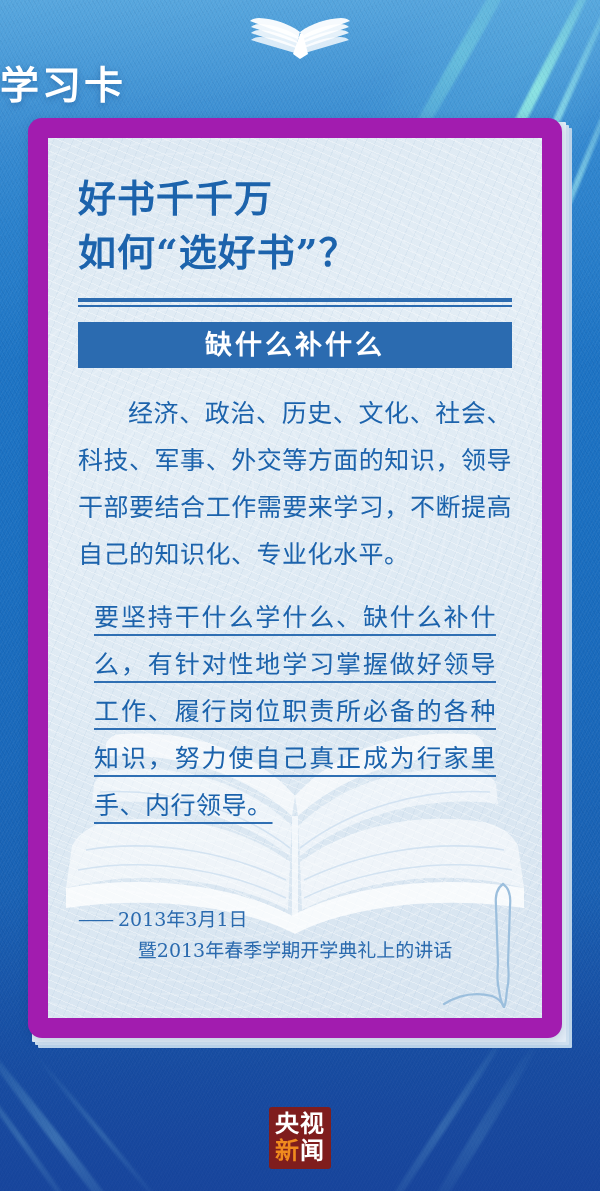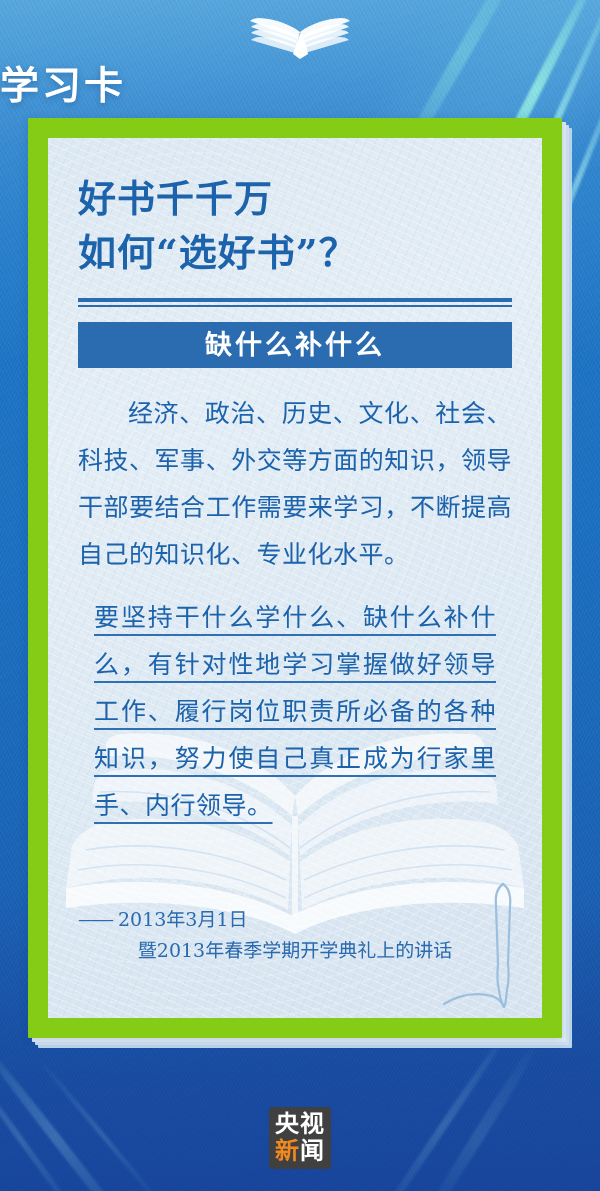--- a/index.html
+++ b/index.html
@@ -122,22 +122,22 @@
     z-index: 5;
   }
   .sheet {
     position: absolute;
     background: #f2f7fb;
     border-radius: 1px;
   }
   .sheet-4 { left: 10px; top: 10px; width: 534px; height: 920px; background: #bcd4ea; }
   .sheet-3 { left: 7px;  top: 7px;  width: 534px; height: 920px; background: #cfe0f0; }
   .sheet-2 { left: 4px;  top: 4px;  width: 534px; height: 920px; background: #e2ecf6; }
-  .sheet-1 { left: 0;    top: 0;    width: 534px; height: 920px; background: #84cc16;
-             box-shadow: 0 2px 10px rgba(10,50,110,0.18); }
+  .sheet-1 { left: 0;    top: 0;    width: 534px; height: 920px; background: #a21caf;
+             box-shadow: 0 2px 10px rgba(10,50,110,0.18); border-radius: 14px; }
 
   .card-inner {
     position: absolute;
     left: 20px;
     top: 20px;
     width: 494px;
     height: 880px;
     background:
       linear-gradient(160deg, #dce8f2 0%, #e3edf5 30%, #dde9f3 60%, #d7e4f0 100%);
     overflow: hidden;
@@ -253,21 +253,21 @@
     position: absolute;
     left: 0; right: 0;
     bottom: 22px;
     text-align: center;
     z-index: 6;
   }
   .logo-box {
     display: inline-block;
     width: 62px;
     height: 62px;
-    background: #404040;
+    background: #7f1d1d;
     border-radius: 3px;
     padding: 4px 0 0 0;
     box-sizing: border-box;
   }
   .logo-row {
     display: block;
     font-family: "DejaVu Sans", "Liberation Sans", sans-serif;
     font-weight: 700;
     font-size: 24px;
     line-height: 27px;

